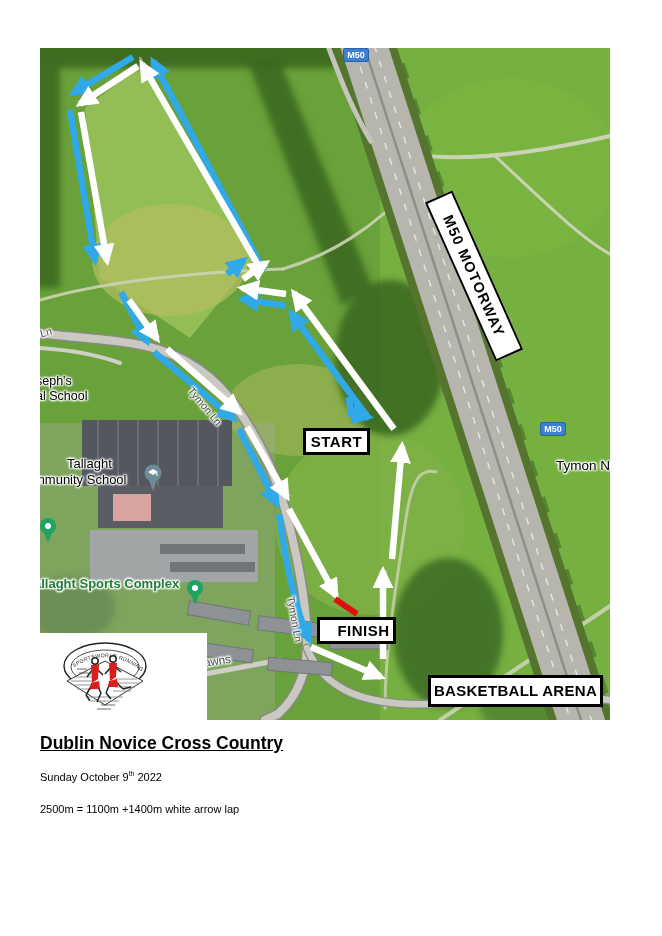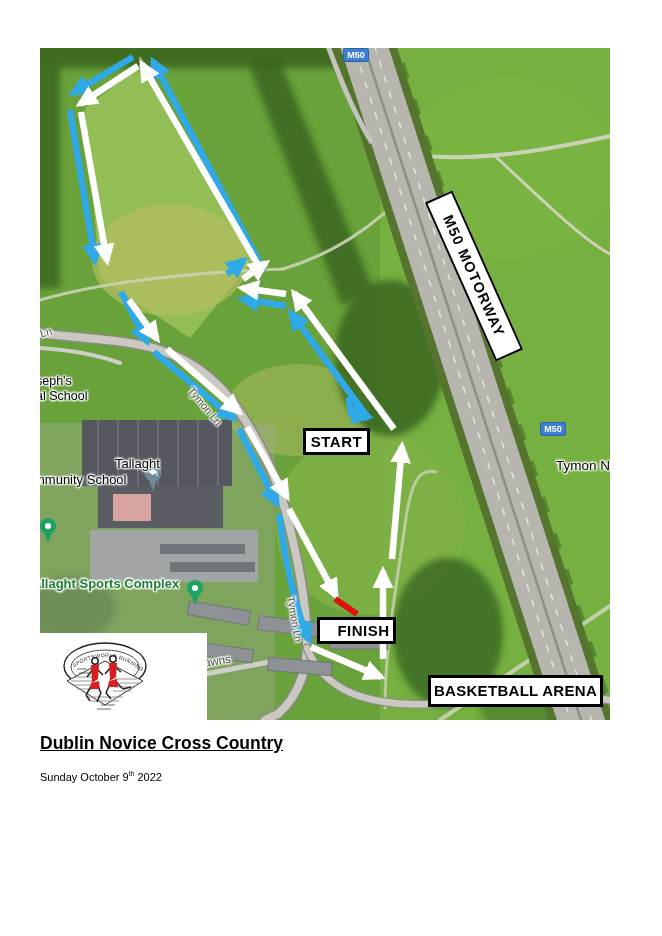--- a/index.html
+++ b/index.html
@@ -176,21 +176,21 @@
 
     <div class="shield" style="left:303px;top:0px;">M50</div>
     <div class="shield" style="left:500px;top:374px;">M50</div>
 
     <div class="maplabel halo" style="left:-4px;top:326px;">
       <div>seph's</div>
       <div>al School</div>
     </div>
 
     <div class="maplabel halo" style="left:-6px;top:408px;font-size:13px;line-height:16px;">
-      <div style="margin-left:81px;">Tallaght</div>
+      <div style="margin-left:33px;">Tallaght</div>
       <div>mmunity School</div>
     </div>
 
     <div class="poi-green halo" style="left:-6px;top:528px;">allaght Sports Complex</div>
 
     <div class="roadlabel halo rot" style="left:142px;top:352px;transform:rotate(50deg);">Tymon Ln</div>
     <div class="roadlabel halo rot" style="left:232px;top:565px;transform:rotate(80deg);">Tymon Ln</div>
     <div class="roadlabel halo rot" style="left:122px;top:610px;font-size:11.5px;transform:rotate(-9deg);">Castle Lawns</div>
     <div class="roadlabel halo rot" style="left:0px;top:278px;transform:rotate(-15deg);">Ln</div>
     <div class="maplabel halo" style="left:516px;top:410px;font-size:13.5px;">Tymon N</div>
@@ -254,14 +254,15 @@
             <line x1="40" y1="70" x2="54" y2="70"></line>
         </g>
       </svg>
     </div>
 
   </div>
 
   <div id="details">
     <p class="title">Dublin Novice Cross Country</p>
     <p class="line"><span>Sunday October 9</span><sup>th</sup><span> 2022</span></p>
+    <p class="line">2500m = 1100m +1400m white arrow lap</p>
   </div>
 </div>
 
 </body></html>

